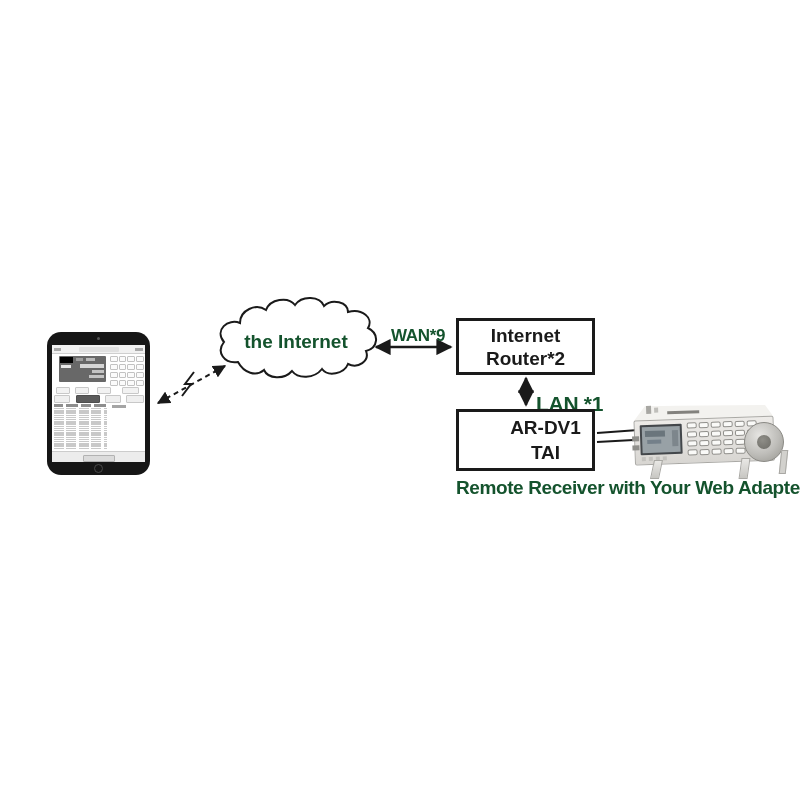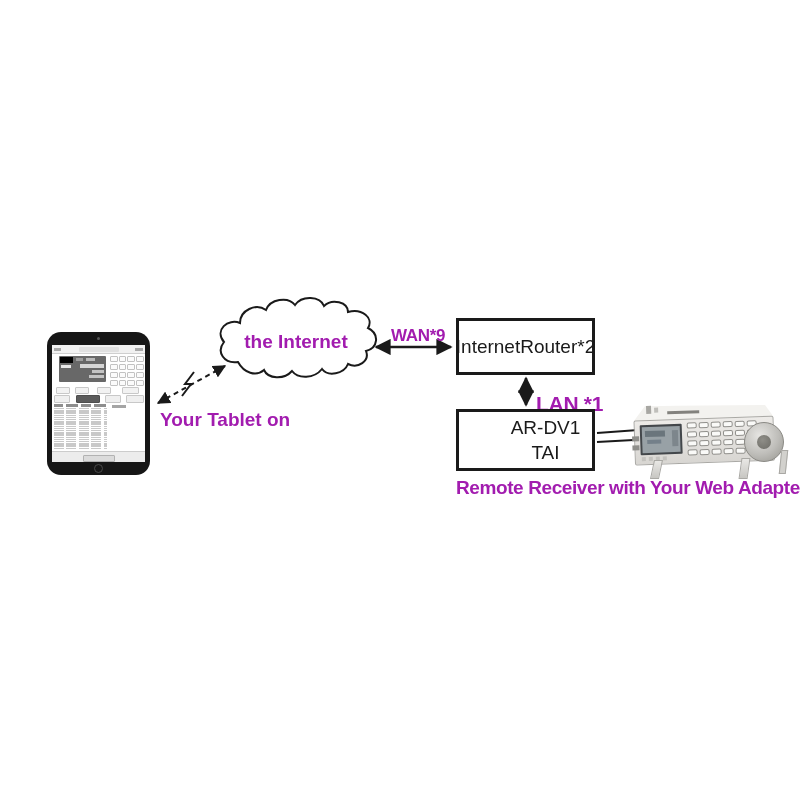--- a/index.html
+++ b/index.html
@@ -1,19 +1,19 @@
 <!DOCTYPE html>
 <html><head>
 <meta charset="utf-8">
 <style>
   html,body{margin:0;padding:0;background:#ffffff;}
   .canvas{position:relative;width:800px;height:800px;background:#ffffff;overflow:hidden;
           font-family:"Liberation Sans",sans-serif;color:#1a1a1a;}
   .abs{position:absolute;}
-  .lbl{position:absolute;font-weight:700;color:#a21caf;white-space:nowrap;}
+  .lbl{position:absolute;font-weight:700;color:#14532d;white-space:nowrap;}
 
   
   .tablet{position:absolute;left:47px;top:332px;width:103px;height:143px;
           background:#161616;border-radius:14px;}
   .tab-cam{position:absolute;left:50px;top:5px;width:3px;height:3px;border-radius:50%;background:#555;}
   .tab-home{position:absolute;left:47px;top:132px;width:9px;height:9px;border-radius:50%;
             border:1.5px solid #4a4a4a;background:#161616;box-sizing:border-box;}
   .tab-screen{position:absolute;left:5px;top:13px;width:93px;height:117px;background:#ffffff;overflow:hidden;}
   .brbar{position:absolute;left:0;top:0;width:93px;height:9px;background:#f1f1f1;border-bottom:1px solid #cfcfcf;box-sizing:border-box;}
   .brpill{position:absolute;left:27px;top:2px;width:40px;height:5px;background:#e0e0e0;border-radius:1px;}
@@ -37,22 +37,22 @@
   .ttable{position:absolute;left:2px;top:63px;width:53px;height:42px;
           background-image:
             repeating-linear-gradient(to right,transparent 0 10px,#ffffff 10px 12.5px),
             repeating-linear-gradient(to bottom,#c9c9c9 0 1.3px,#ffffff 1.3px 2.2px);}
   .trlabel{position:absolute;left:60px;top:60px;width:14px;height:2.5px;background:#a5a5a5;}
   .botbar{position:absolute;left:0;top:106px;width:93px;height:11px;background:#ececec;border-top:1px solid #cccccc;box-sizing:border-box;}
   .botpill{position:absolute;left:31px;top:2.5px;width:30px;height:5.5px;background:#dbdbdb;border:0.8px solid #b2b2b2;border-radius:1px;}
 
   
   .netbox{position:absolute;border:3px solid #1a1a1a;background:#ffffff;box-sizing:border-box;
-          display:flex;flex-direction:row;align-items:center;justify-content:center;
-          font-weight:400;font-size:19px;text-align:center;}
+          display:flex;flex-direction:column;align-items:center;justify-content:center;
+          font-weight:700;font-size:19px;text-align:center;}
   .router{left:456px;top:318px;width:139px;height:57px;line-height:23px;}
   .adapter{left:456px;top:409px;width:139px;height:62px;line-height:25px;padding-left:40px;}
 
   
   .receiver{position:absolute;left:630px;top:398px;width:166px;height:86px;}
   .rx-body{position:absolute;left:4px;top:6px;width:142px;height:60px;transform:rotate(-2deg);}
   .rx-top{position:absolute;left:0;top:0;width:140px;height:15px;background:#f3f2ef;
           clip-path:polygon(12px 0,132px 3px,140px 15px,0 15px);}
   .rx-brand{position:absolute;left:34px;top:6px;width:32px;height:2.5px;background:#83827e;}
   .rx-front{position:absolute;left:0;top:14px;width:140px;height:45px;background:linear-gradient(#edebe8,#d8d6d2);
@@ -188,21 +188,20 @@
     <div>Router*2</div>
   </div>
 
   <div class="lbl" style="left:536px;top:392px;font-size:21px;letter-spacing:-0.3px;">LAN *1</div>
 
   <div class="netbox adapter">
     <div>AR-DV1 TAI</div>
   </div>
 
   <div class="lbl" style="left:160px;top:409px;font-size:19px;line-height:21.5px;">
-    <div>Your Tablet on</div>
   </div>
 
   <div class="receiver">
     <div class="rx-body">
       <div class="rx-top">
         <span class="rx-brand"></span>
       </div>
       <div class="rx-ant"></div>
       <div class="rx-ant2"></div>
       <div class="rx-front">

